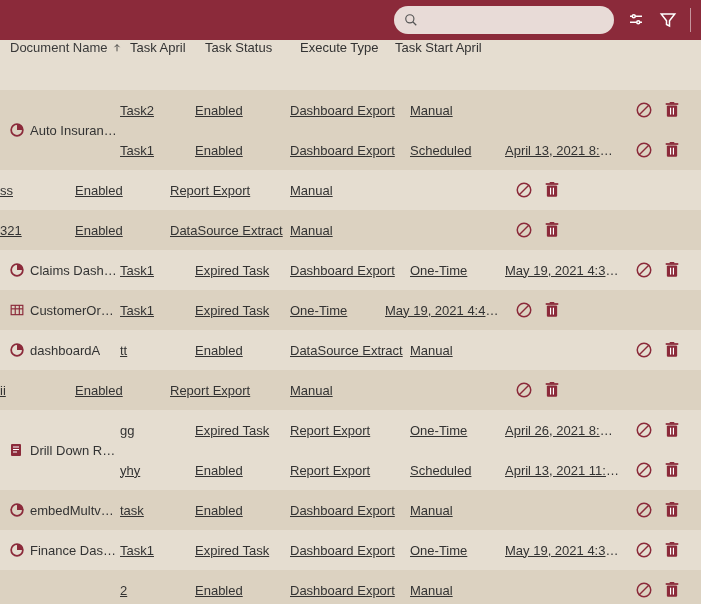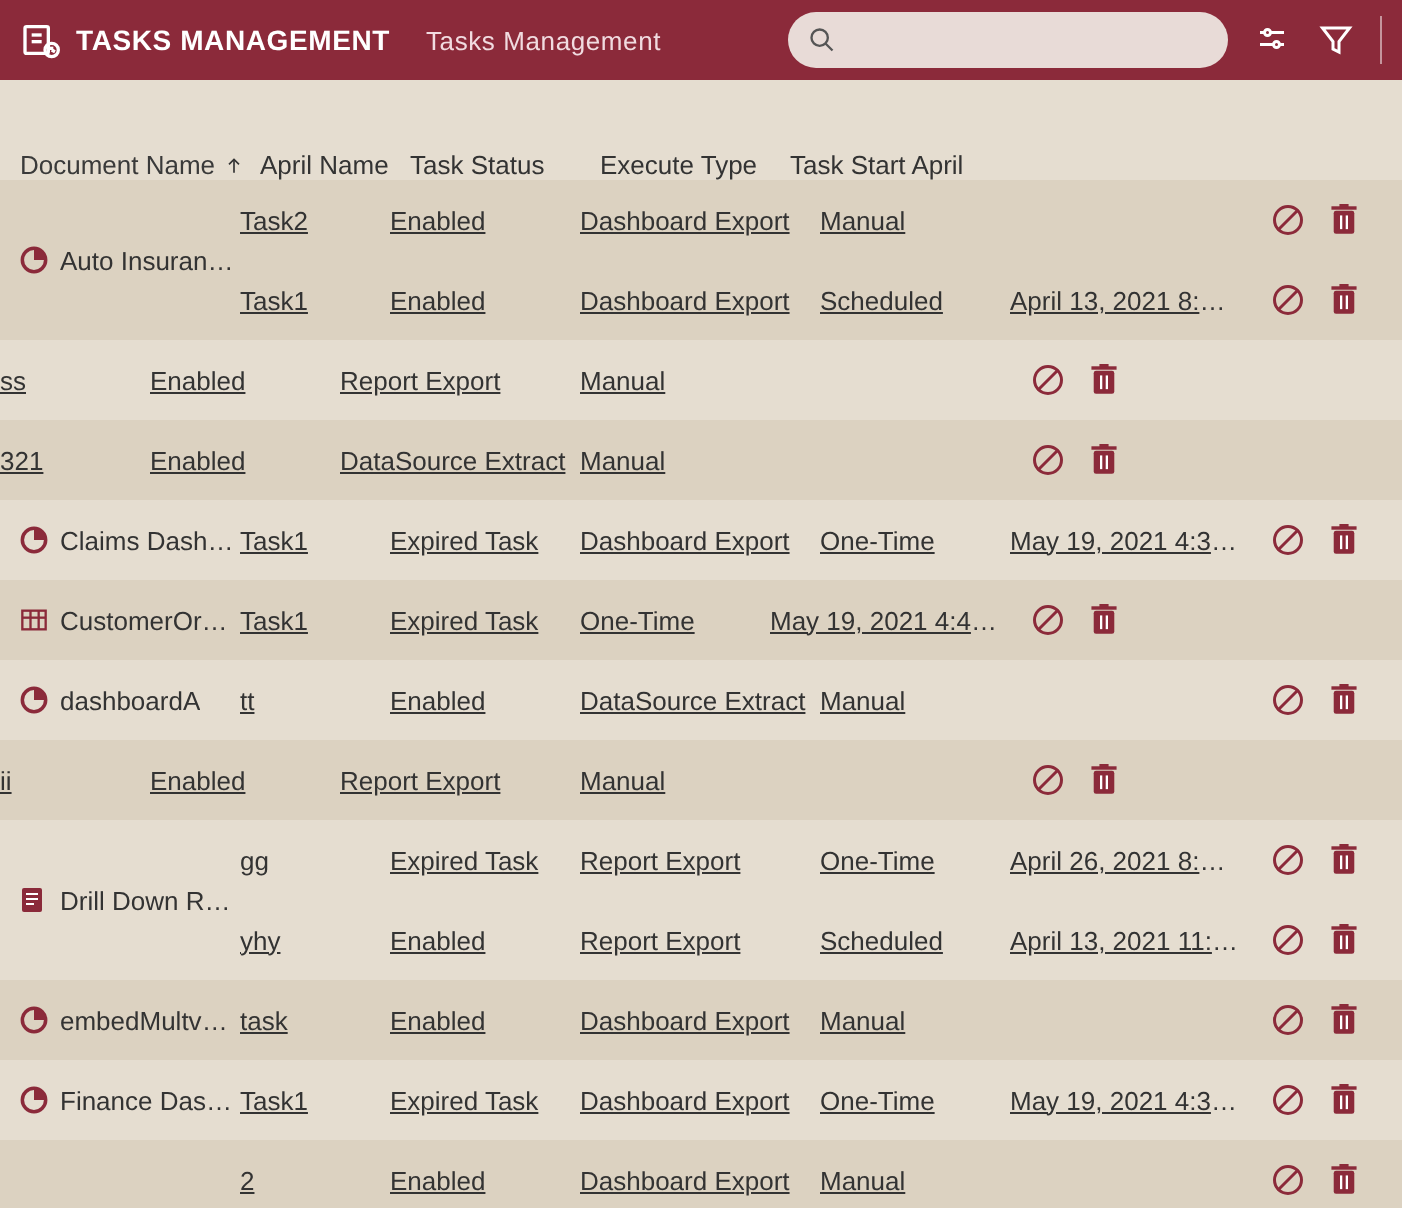--- a/index.html
+++ b/index.html
@@ -59,21 +59,21 @@
     width: 20px; height: 20px;
     display: flex; align-items: center; justify-content: center;
     color: #fff;
     cursor: pointer;
   }
   .divider-v {
     width: 1px; height: 24px; background: rgba(255,255,255,0.5);
   }
   .col-headers {
     display: flex;
-    align-items: flex-end;
+    align-items: flex-start;
     height: 50px;
     padding: 0 10px;
     color: #3a3a3a;
     font-size: 13px;
     background: #e5ddd0;
   }
   .col-doc  { width: 120px; display:flex; align-items:center; gap:4px;}
   .col-task { width: 75px; }
   .col-stat { width: 95px; }
   .col-type { width: 120px; }
@@ -126,34 +126,20 @@
     display:flex; align-items:center; justify-content:center;
     cursor:pointer;
     color: #8b2a3a;
   }
   svg { display:block; }
 </style>
 </head>
 <body>
 
 <div class="header">
-  <div class="header-left">
-    <span>
-      <svg width="20" height="20" viewBox="0 0 24 24" fill="none" stroke="#fff" stroke-width="2">
-        <rect x="3" y="4" width="14" height="16" rx="1"></rect>
-        <line x1="7" y1="9" x2="13" y2="9"></line>
-          <line x1="7" y1="13" x2="13" y2="13"></line>
-        <circle cx="19" cy="18" r="4"></circle>
-          <line x1="19" y1="16" x2="19" y2="18"></line>
-          <line x1="19" y1="18" x2="21" y2="19"></line>
-      </svg>
-    </span>
-    <span>TASKS MANAGEMENT</span>
-    <span class="header-sub">Tasks Management</span>
-  </div>
   <div class="spacer"></div>
   <div class="search">
     <span>
       <svg width="14" height="14" viewBox="0 0 24 24" fill="none" stroke="#555" stroke-width="2">
         <circle cx="10" cy="10" r="7"></circle>
           <line x1="21" y1="21" x2="15" y2="15"></line>
       </svg>
     </span>
     <input type="text" placeholder="" style="">
   </div>
@@ -176,21 +162,21 @@
 <div class="col-headers">
   <div class="col-doc">
     <span>Document Name</span>
     <span>
       <svg width="10" height="10" viewBox="0 0 24 24" fill="none" stroke="#333" stroke-width="2">
         <line x1="12" y1="20" x2="12" y2="4"></line>
           <polyline points="6,10 12,4 18,10"></polyline>
       </svg>
     </span>
   </div>
-  <div class="col-task cell">April Name</div>
+  <div class="col-task cell">Task April</div>
   <div class="col-stat cell">Task Status</div>
   <div class="col-exec cell">Execute Type</div>
   <div class="col-time cell">Task Start April</div>
   <div class="col-act"></div>
 </div>
 
 <div class="rows" id="rows">
     <div class="group">
       <div class="doc-cell">
         <span class="doc-icon">

